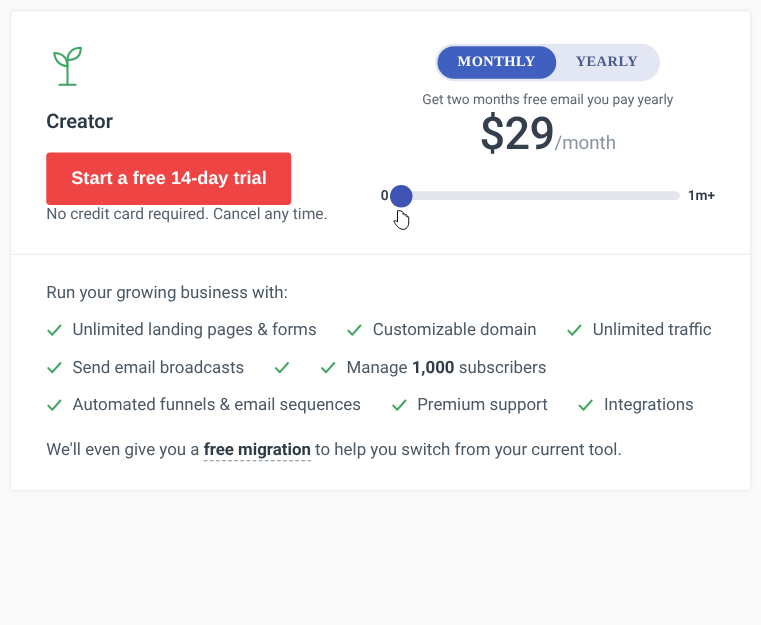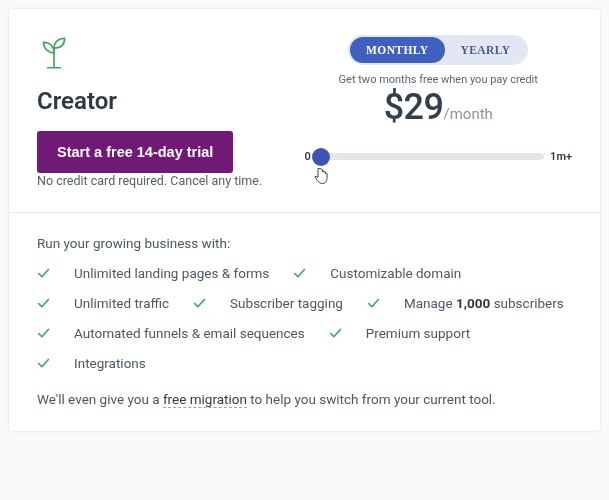--- a/index.html
+++ b/index.html
@@ -20,29 +20,29 @@
   }
   .top {
     display: flex;
     padding: 26px 28px 24px 28px;
     border-bottom: 1px solid #ecedef;
   }
   .left { flex: 0 0 50%; }
   .right { flex: 1; text-align: center; position: relative;}
   .plant svg { width: 34px; height: 36px; }
   .plan-name {
-    font-size: 24px;
+    font-size: 16px;
     font-weight: 600;
     color: #2b3947;
     margin-top: 12px;
   }
   .cta {
     display: inline-block;
     margin-top: 16px;
-    background: #701a75;
+    background: #ef4444;
     color: #fff;
     border: none;
     padding: 13px 20px;
     font-size: 14.5px;
     font-weight: 700;
     border-radius: 3px;
     cursor: pointer;
   }
   .disclaimer {
     font-size: 12.5px;
@@ -129,30 +129,30 @@
     font-size: 13.5px;
     color: #4b5865;
   }
   .features-heading { margin-bottom: 14px; color:#4b5865;}
   .features {
     display: flex;
     flex-wrap: wrap;
     row-gap: 14px;
     column-gap: 24px;
   }
-  .feature { display:flex; align-items:center; gap:24px; white-space:nowrap;}
+  .feature { display:flex; align-items:center; gap:8px; white-space:nowrap;}
   .feature svg { width:13px; height:13px; flex-shrink:0;}
   .feature b { font-weight:700; color:#2f3b49;}
   .migration {
     margin-top: 20px;
     font-size: 13.5px;
     color:#4b5865;
   }
   .migration .link {
-    font-weight: 400;
+    font-weight: 700;
     color:#2f3b49;
     border-bottom: 1px dashed #9aa3ae;
     cursor:pointer;
   }
 </style>
 </head>
 <body>
 
 <div class="card">
   <div class="top">
@@ -168,21 +168,21 @@
       <div class="plan-name">Creator</div>
       <button class="cta">Start a free 14-day trial</button>
       <div class="disclaimer">No credit card required. Cancel any time.</div>
     </div>
 
     <div class="right">
       <div class="toggle">
         <div class="active">MONTHLY</div>
         <div>YEARLY</div>
       </div>
-      <div class="yearly-note">Get two months free when you pay credit</div>
+      <div class="yearly-note">Get two months free email you pay yearly</div>
       <div class="price-line">
         <span class="amount">$29</span><span>/month</span>
       </div>
       <div class="slider-wrap">
         <span class="slider-min">0</span>
         <div class="slider-track">
           <div class="slider-thumb"></div>
           <div class="cursor">
             <svg viewBox="0 0 20 24">
                 <path d="M6 2 V14 C6 14 4 12 2 13 C2 13 6 22 12 22 C17 22 18 17 18 14 V9 C18 8 16 8 16 9 V7 C16 6 14 6 14 7 V6 C14 5 12 5 12 6 V4 C12 2 6 2 6 2 Z" fill="#fff" stroke="#000" stroke-width="1"></path>
@@ -212,21 +212,26 @@
       <div class="feature">
           <svg viewBox="0 0 16 16">
             <path d="M2 8 L6 12 L14 3" stroke="#3fa561" stroke-width="2" fill="none" stroke-linecap="round" stroke-linejoin="round"></path>
           </svg>
           <span>Unlimited traffic</span>
         </div>
       <div class="feature">
           <svg viewBox="0 0 16 16">
             <path d="M2 8 L6 12 L14 3" stroke="#3fa561" stroke-width="2" fill="none" stroke-linecap="round" stroke-linejoin="round"></path>
           </svg>
-          <span>Subscriber tagging</span>
+          <span>Send email broadcasts</span>
+        </div>
+      <div class="feature">
+          <svg viewBox="0 0 16 16">
+            <path d="M2 8 L6 12 L14 3" stroke="#3fa561" stroke-width="2" fill="none" stroke-linecap="round" stroke-linejoin="round"></path>
+          </svg>
         </div>
       <div class="feature">
           <svg viewBox="0 0 16 16">
             <path d="M2 8 L6 12 L14 3" stroke="#3fa561" stroke-width="2" fill="none" stroke-linecap="round" stroke-linejoin="round"></path>
           </svg>
           <span><span>Manage </span><b>1,000</b><span> subscribers</span></span>
         </div>
       <div class="feature">
           <svg viewBox="0 0 16 16">
             <path d="M2 8 L6 12 L14 3" stroke="#3fa561" stroke-width="2" fill="none" stroke-linecap="round" stroke-linejoin="round"></path>

